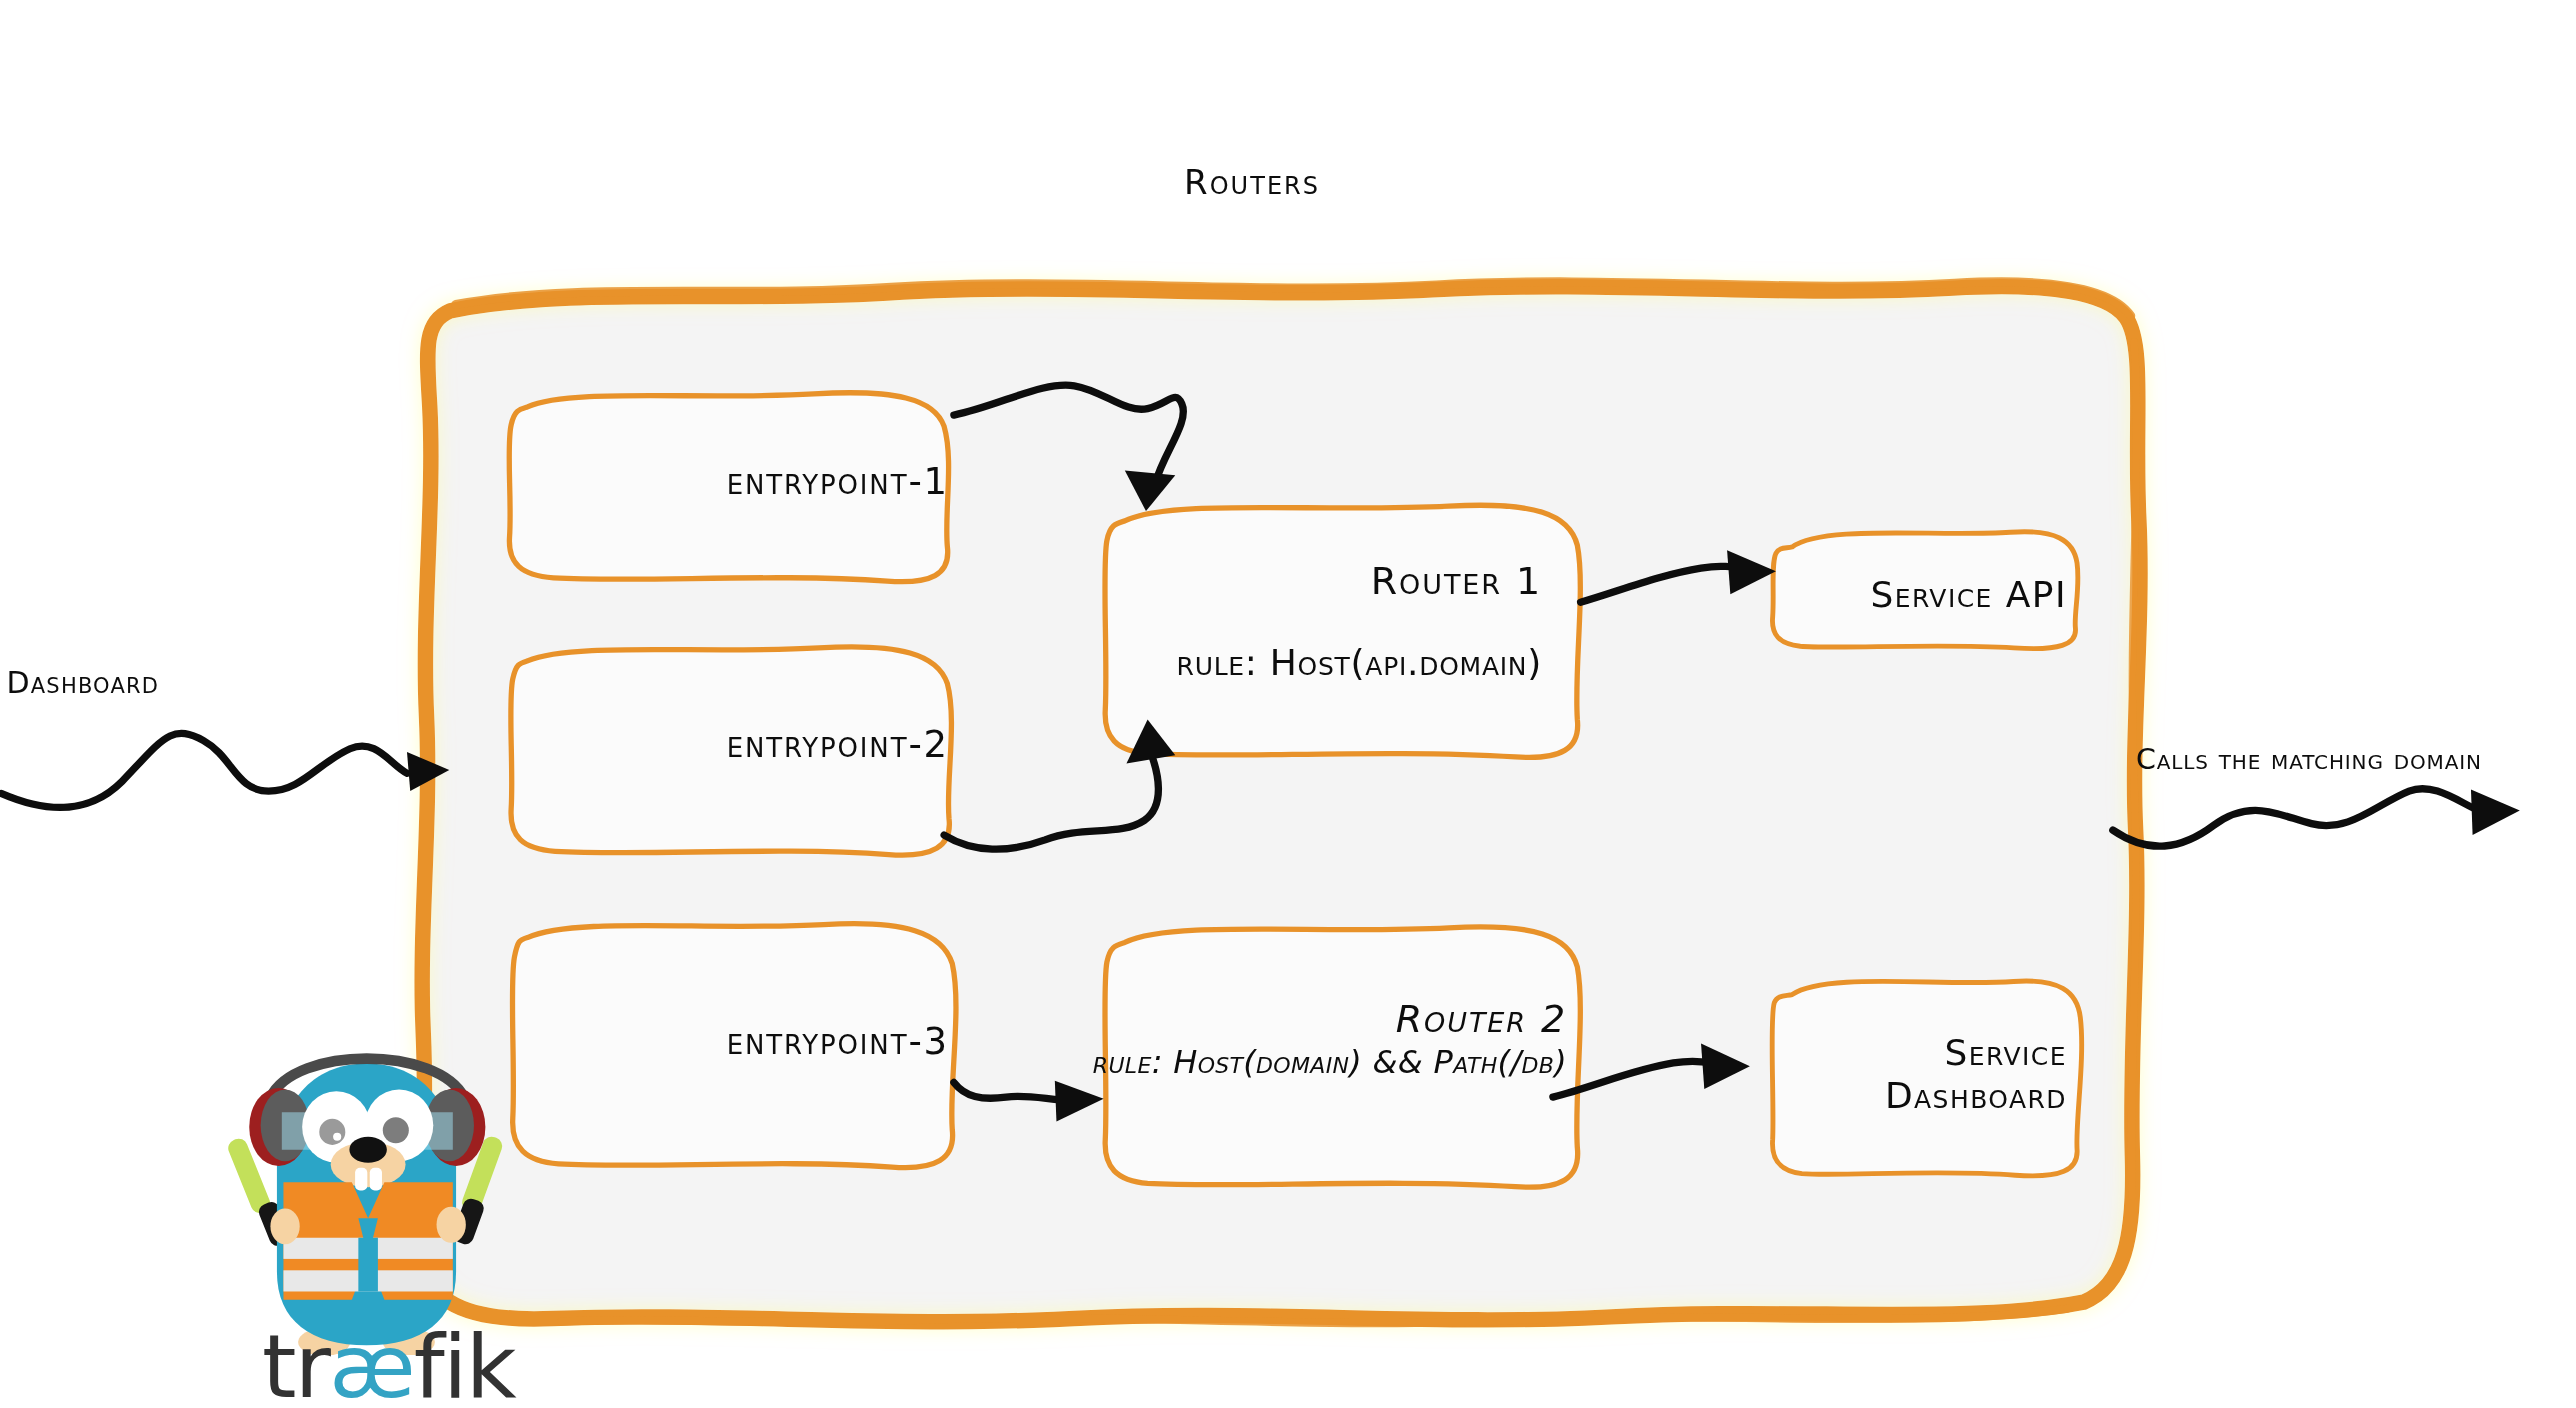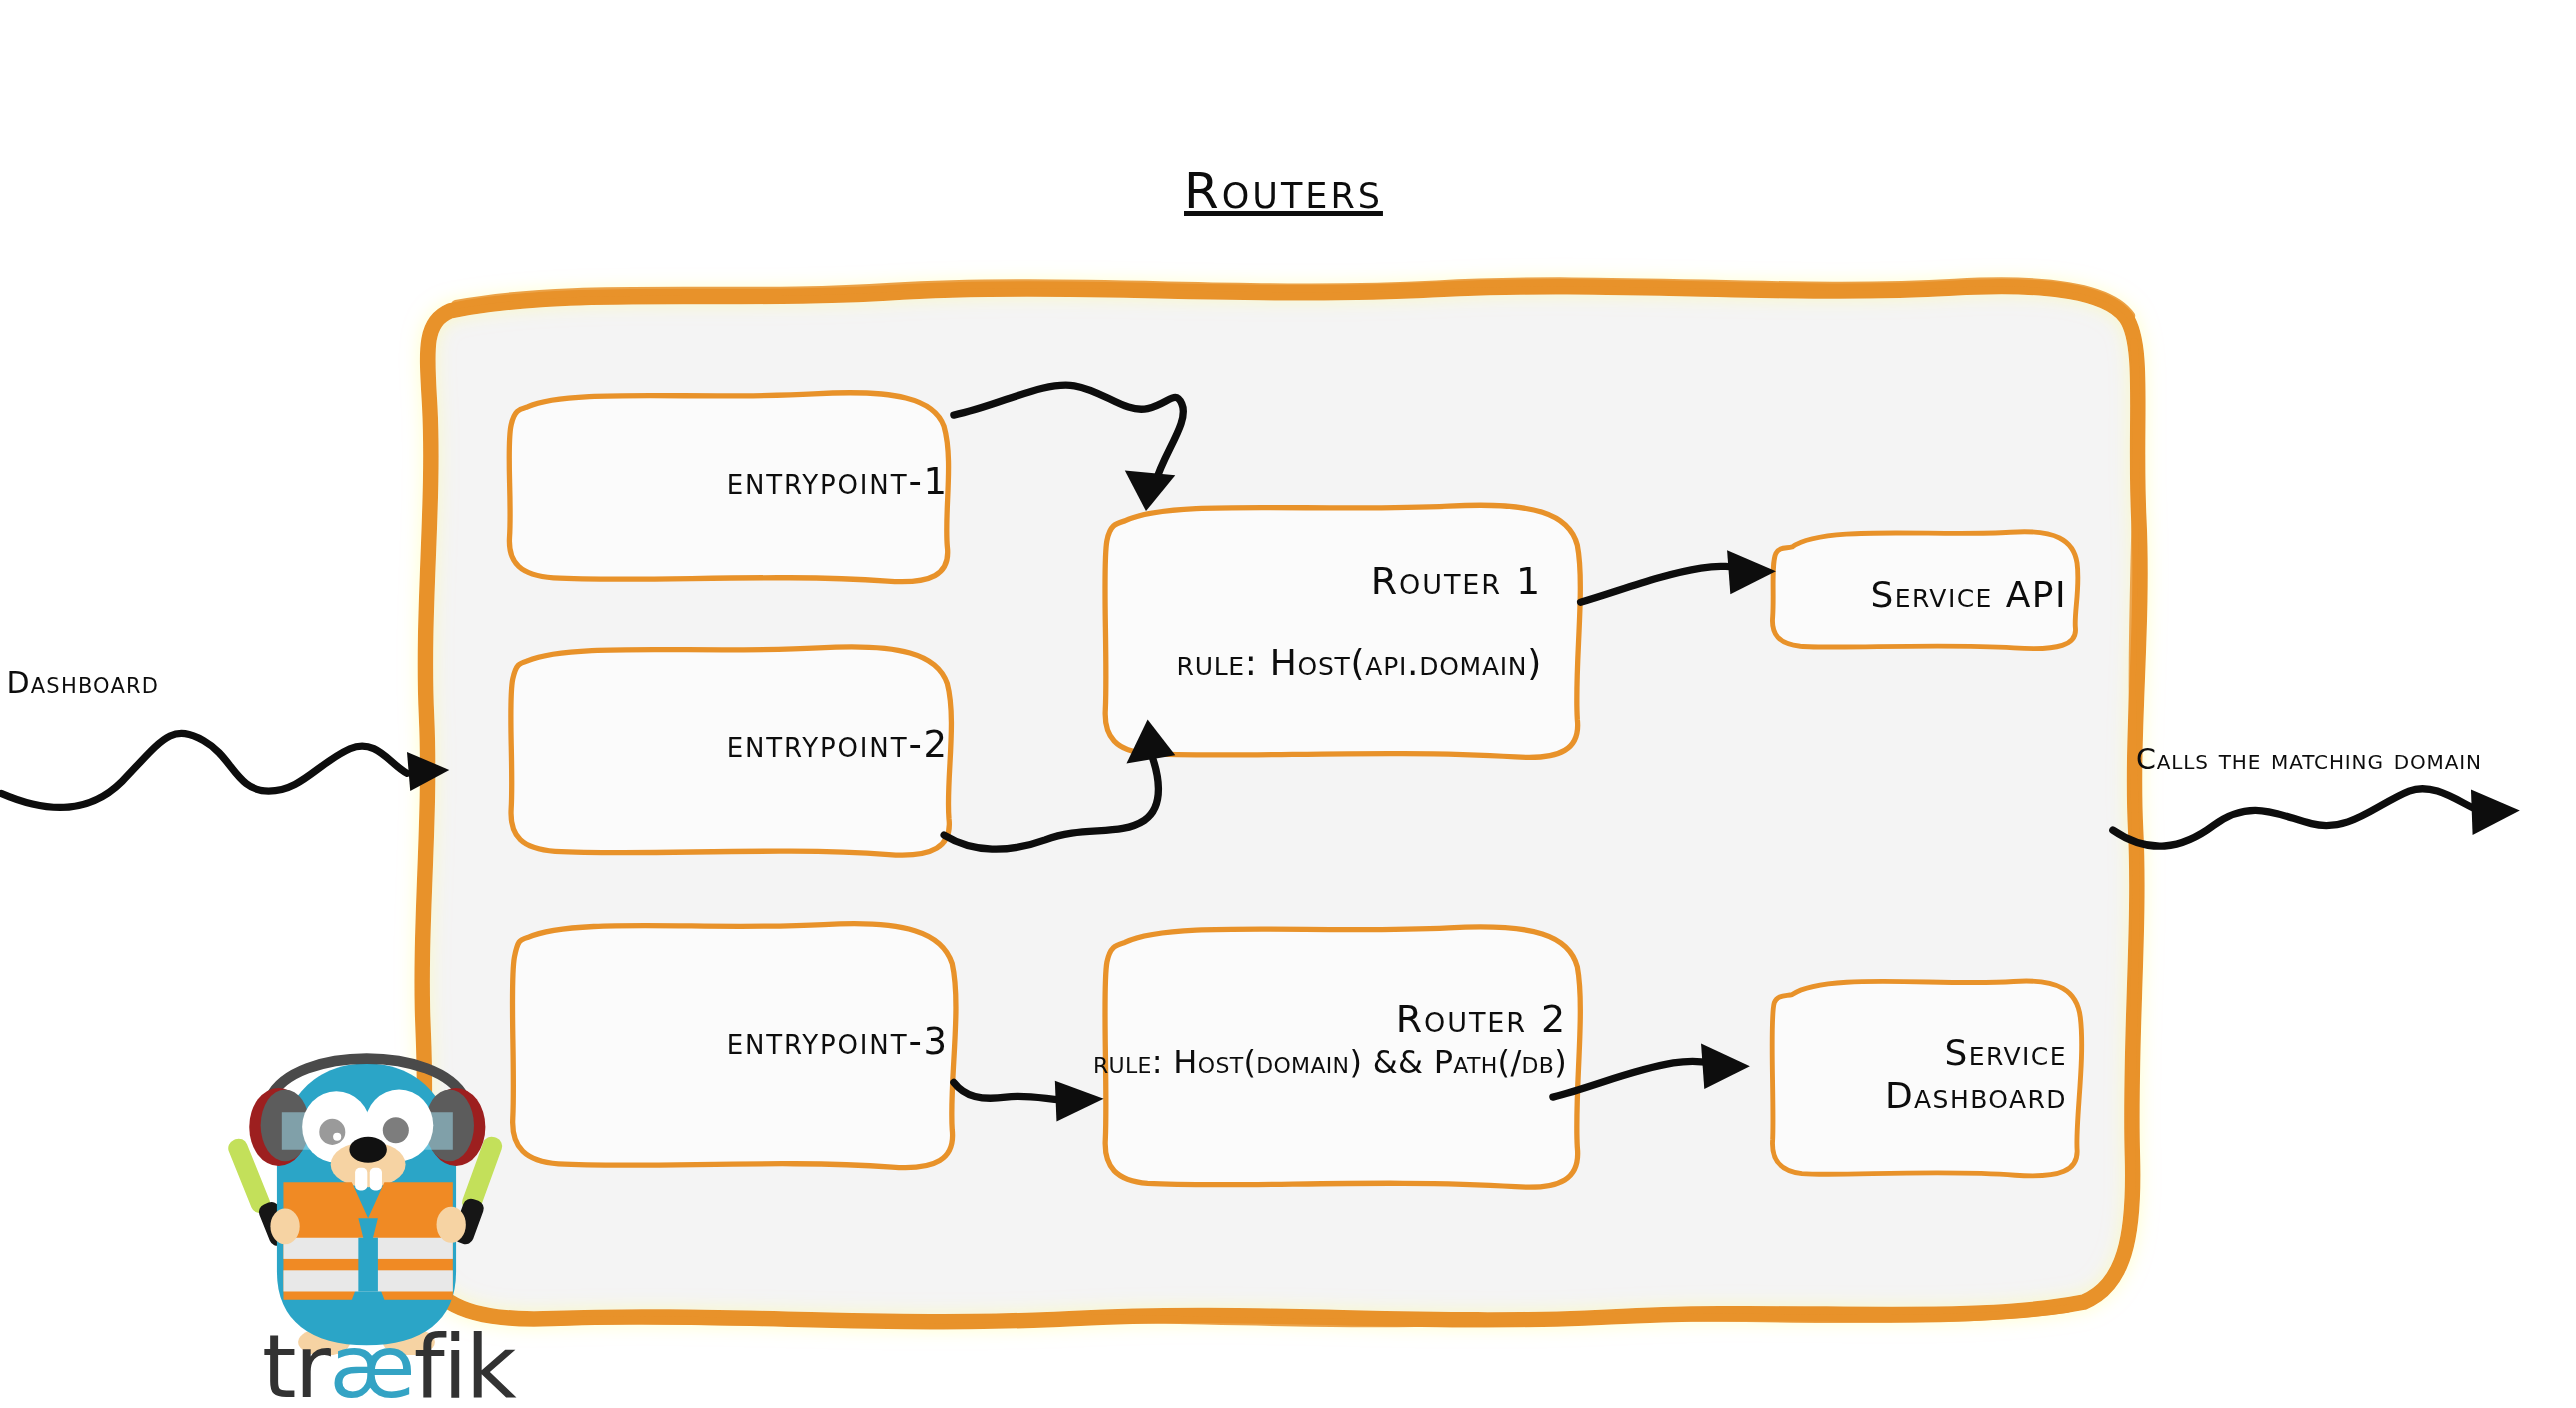--- a/index.html
+++ b/index.html
@@ -32,23 +32,22 @@
     top: 0; left: 0;
     width: 2576px;
     height: 1408px;
   }
   .abs { position: absolute; }
 
   
   #diagram-title {
     left: 1184px;
     top: 165px;
-    font-size: 50px;
+    font-size: 34px;
     letter-spacing: 0.06em;
-    text-decoration: underline;
   }
 
   
   #requests-label {
     left: 6.5px;
     top: 667px;
     font-size: 30px;
     letter-spacing: 0.04em;
   }
   #calls-label {
@@ -93,21 +92,21 @@
 
   
   #box-entrypoint-1 { left: 509px; top: 389px; width: 440px; height: 187px; }
   #box-entrypoint-2 { left: 509px; top: 643px; width: 440px; height: 205px; }
   #box-entrypoint-3 { left: 509px; top: 920px; width: 440px; height: 244px; }
 
   
   #box-router-1 { left: 1078px; top: 496px; width: 464px; height: 252px; }
   #box-router-1 .router-title { margin-bottom: 42px; }
 
-  #box-router-2 { left: 1103px; top: 918px; width: 464px; height: 259px; }
+  #box-router-2 { left: 1103px; top: 918px; width: 464px; height: 259px; font-style: italic; }
   #box-router-2 .router-title { margin-bottom: 6.5px; }
   #box-router-2 .router-rule-2 { margin-bottom: 15px; }
 
   
   #box-service-api { left: 1778px; top: 543px; width: 289px; height: 104px; }
   #box-service-dashboard { left: 1778px; top: 977px; width: 289px; height: 195px; }
   #box-service-dashboard .service-line-1 { margin-bottom: 5px; }
 
   
   #traefik-wordmark {

